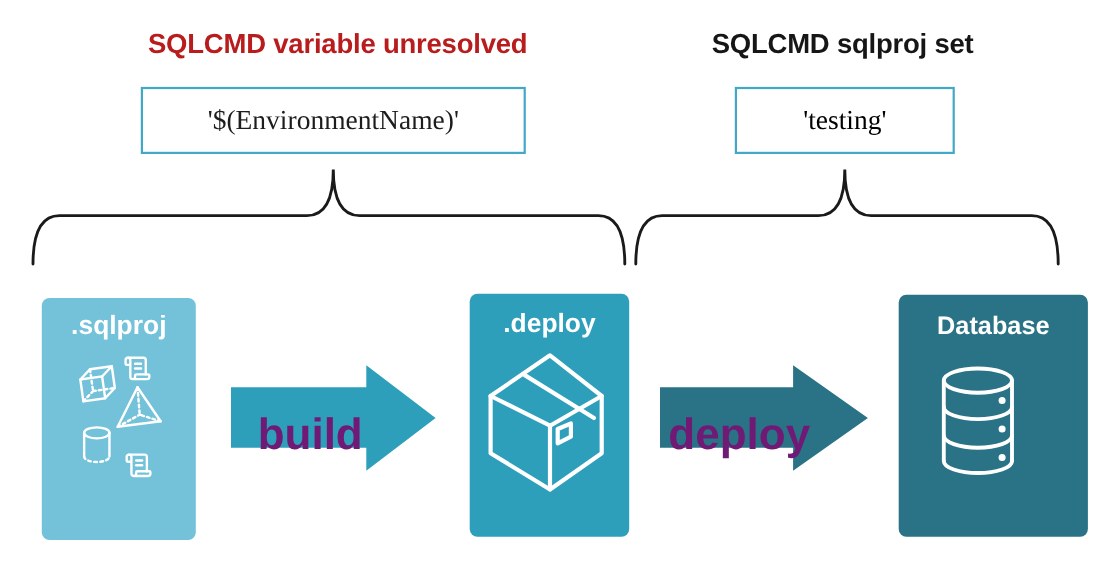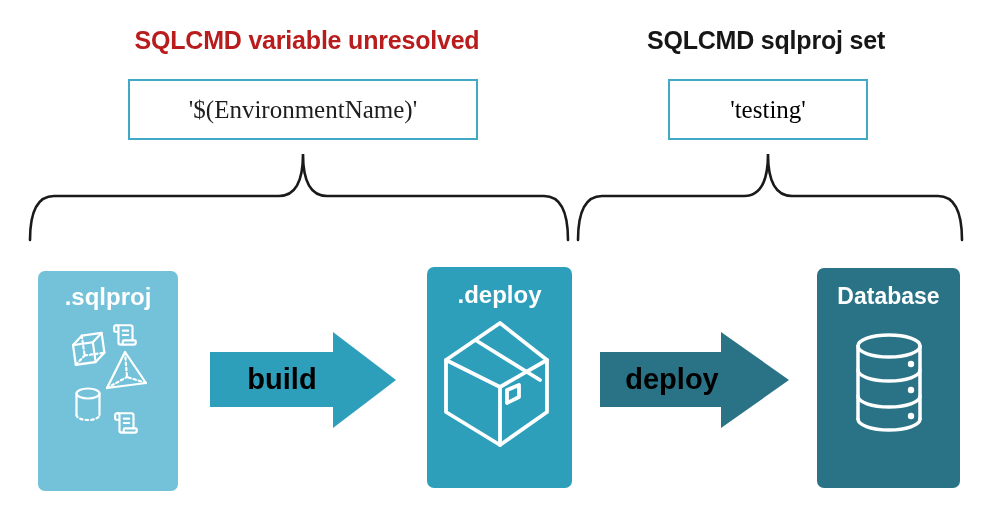--- a/index.html
+++ b/index.html
@@ -27,32 +27,32 @@
   .braces path{fill:none;stroke:#1A1A1A;stroke-width:2.6;stroke-linecap:round;}
   .stage{
     position:absolute;border-radius:7px;color:#ffffff;
   }
   .stage-label{
     position:absolute;left:0;right:0;text-align:center;
     font-weight:700;color:#ffffff;
   }
   .stage-sqlproj{left:38px;top:271px;width:140px;height:220px;}
   .stage-dacpac{left:427px;top:267px;width:145px;height:221px;}
-  .stage-database{left:817px;top:268px;width:143px;height:220px;}
+  .stage-database{left:817px;top:268px;width:172px;height:220px;}
   .stage-sqlproj .stage-label{top:12px;font-size:24px;}
   .stage-dacpac .stage-label{top:14px;font-size:24px;}
   .stage-database .stage-label{top:15px;font-size:23px;}
   .iconwrap{position:absolute;}
   .iconwrap svg{display:block;overflow:visible;}
   .ico{fill:none;stroke:#FFFFFF;stroke-linecap:round;stroke-linejoin:round;}
   .arrow-svg{position:absolute;left:0;top:0;pointer-events:none;}
   .arrow-label{
-    position:absolute;top:352px;width:140px;height:55px;
+    position:absolute;top:368px;width:140px;height:55px;
     display:flex;align-items:center;justify-content:center;
-    font-size:29px;font-weight:700;color:#000000;
+    font-size:40px;font-weight:700;color:#701a75;
   }
   .al-build{left:212px;}
   .al-deploy{left:602px;}
 </style>
 </head>
 <body>
 
 <div class="canvas">
 
   <div class="heading h-left" style="color: #b91c1c;">SQLCMD variable unresolved</div>

